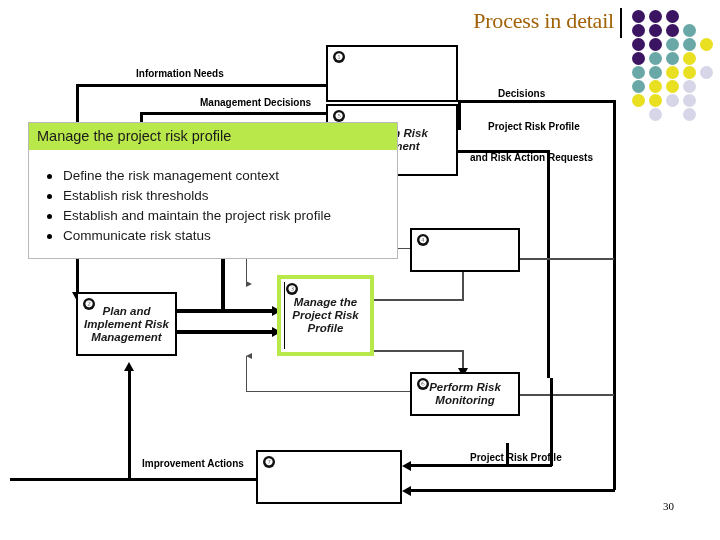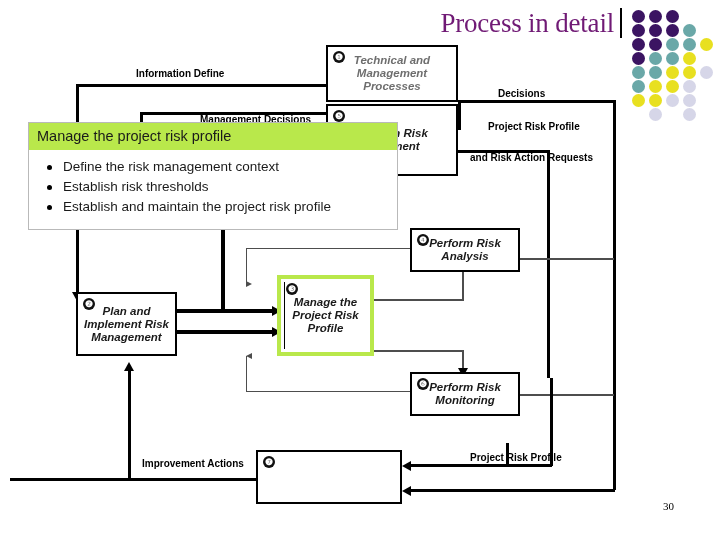--- a/index.html
+++ b/index.html
@@ -9,22 +9,22 @@
     font-family:"Liberation Sans", sans-serif;
     position:relative;
     overflow:hidden;
   }
 
   
   #slide-title{
     position:absolute;
     right:106px; top:8px;
     font-family:"Liberation Serif", serif;
-    font-size:27px;
-    color:#701a75;
+    font-size:22px;
+    color:#a16207;
     white-space:nowrap;
     letter-spacing:-0.2px;
   }
   #title-divider{
     position:absolute;
     right:98px; top:8px;
     width:2px; height:30px;
     background:#000;
   }
 
@@ -129,21 +129,21 @@
   }
   #callout-header{
     background:#b9e84b;
     padding:5px 8px 6px 8px;
     font-size:14.5px;
     color:#1a1a1a;
   }
   #callout-list{
     list-style:none;
     margin:0;
-    padding:7px 8px 12px 14px;
+    padding:16px 8px 12px 14px;
   }
   #callout-list li{
     position:relative;
     padding-left:20px;
     font-size:13.5px;
     line-height:20px;
     color:#1a1a1a;
   }
   #callout-list li:before{
     content:"";
@@ -217,52 +217,50 @@
   <div class="ln" style="left:410px;top:489px;width:205px;height:3px;"></div>
   <div class="ar ar-l" style="left:402px;top:486px;"></div>
 
   <div class="ln" style="left:506px;top:443px;width:3px;height:22px;"></div>
 
   <div class="ln" style="left:10px;top:478px;width:262px;height:3px;"></div>
   <div class="ln" style="left:128px;top:370px;width:3px;height:111px;"></div>
   <div class="ln" style="left:10px;top:478px;width:3px;height:3px;"></div>
   <div class="ar ar-u" style="left:124px;top:362px;"></div>
 
-  <div class="clabel" style="left:136px;top:68px;">Information Define</div>
-  <div class="clabel" style="left:200px;top:114px;">Management Decisions</div>
+  <div class="clabel" style="left:136px;top:68px;">Information Needs</div>
+  <div class="clabel" style="left:200px;top:97px;">Management Decisions</div>
   <div class="clabel" style="left:498px;top:88px;">Decisions</div>
   <div class="clabel" style="left:488px;top:121px;">Project Risk Profile</div>
   <div class="clabel" style="left:470px;top:152px;">and Risk Action Requests</div>
   <div class="clabel" style="left:142px;top:458px;">Improvement Actions</div>
   <div class="clabel" style="left:470px;top:452px;">Project Risk Profile</div>
 
   <div class="pbox" id="box-1" style="left:326px;top:45px;width:132px;height:57px;">
     <span class="num">❶</span>
-    <span class="btxt">Technical and Management Processes</span>
   </div>
 
   <div class="pbox" id="box-5" style="left:326px;top:104px;width:132px;height:72px;">
     <span class="num">❺</span>
     <span class="btxt">Perform Risk Treatment</span>
   </div>
 
   <div class="pbox" id="box-2" style="left:76px;top:292px;width:101px;height:64px;">
     <span class="num">❷</span>
     <span class="btxt">Plan and Implement Risk Management</span>
   </div>
 
   <div class="pbox" id="box-3" style="left:277px;top:275px;width:97px;height:81px;">
     <span class="inner-rule"></span>
     <span class="num">❸</span>
     <span class="btxt">Manage the Project Risk Profile</span>
   </div>
 
   <div class="pbox" id="box-4" style="left:410px;top:228px;width:110px;height:44px;">
     <span class="num">❹</span>
-    <span class="btxt">Perform Risk Analysis</span>
   </div>
 
   <div class="pbox" id="box-6" style="left:410px;top:372px;width:110px;height:44px;">
     <span class="num">❻</span>
     <span class="btxt">Perform Risk Monitoring</span>
   </div>
 
   <div class="pbox" id="box-7" style="left:256px;top:450px;width:146px;height:54px;">
     <span class="num">❼</span>
   </div>
@@ -305,16 +303,17 @@
     <div class="dot" style="left: 17px; top: 98px; width: 13px; height: 13px; background: rgb(214, 214, 232);"></div>
     <div class="dot" style="left: 51px; top: 98px; width: 13px; height: 13px; background: rgb(214, 214, 232);"></div>
   </div>
 
 <div id="callout">
   <div id="callout-header">Manage the project risk profile</div>
   <ul id="callout-list">
     <li>Define the risk management context</li>
     <li>Establish risk thresholds</li>
     <li>Establish and maintain the  project risk profile</li>
+    <li>Communicate risk status</li>
   </ul>
 </div>
 
 <div id="page-number">30</div>
 
 </body></html>

